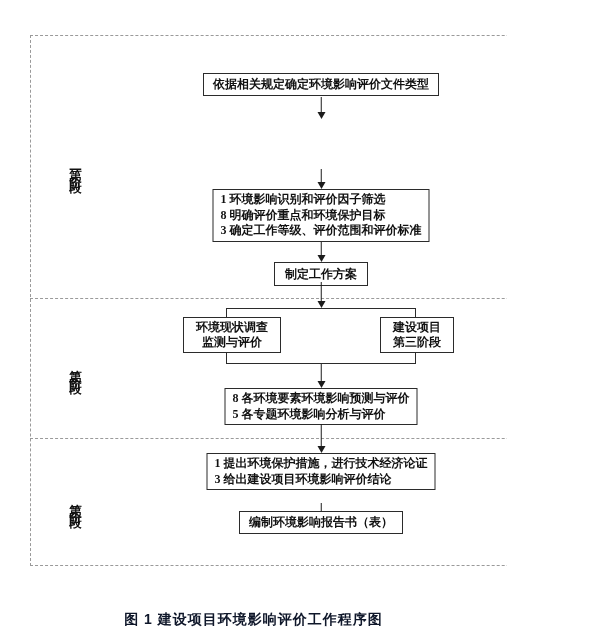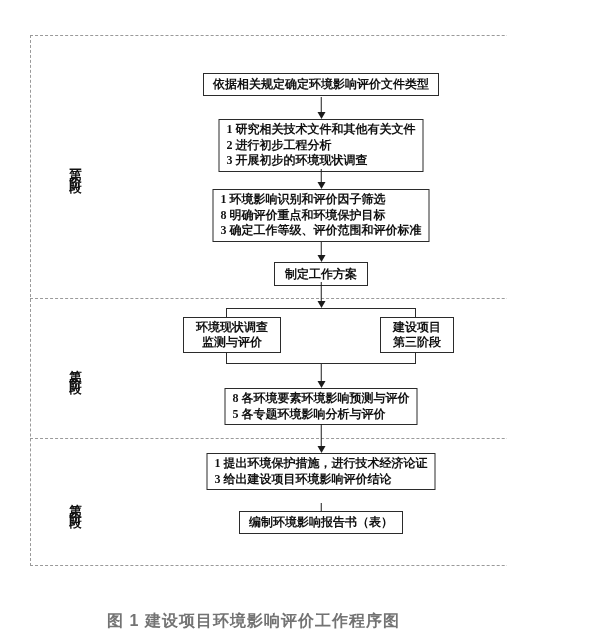--- a/index.html
+++ b/index.html
@@ -128,23 +128,23 @@
     display: block;
   }
   
   .caption {
     position: absolute;
     left: 0;
     right: 0;
     top: 611px;
     text-align: center;
     font-family: "Liberation Sans", sans-serif;
-    font-size: 16px;
+    font-size: 14px;
     font-weight: bold;
-    color: #737373;
+    color: #0f172a;
     letter-spacing: 1px;
   }
 </style>
 </head>
 <body>
 
 <div class="canvas">
 
   <div class="outer-border"></div>
   <div class="divider" style="top:298px"></div>
@@ -156,25 +156,20 @@
 
   <div class="node single" style="top:73px">
     <div class="line">依据相关规定确定环境影响评价文件类型</div>
   </div>
 
   <div class="arrow" style="top:97px;height:22px">
     <i class="shaft"></i>
     <i class="head"></i>
   </div>
 
-  <div class="node" style="top:119px">
-    <div class="line">1 研究相关技术文件和其他有关文件</div>
-    <div class="line">2 进行初步工程分析</div>
-    <div class="line">3 开展初步的环境现状调查</div>
-  </div>
 
   <div class="arrow" style="top:169px;height:20px">
     <i class="shaft"></i>
     <i class="head"></i>
   </div>
 
   <div class="node" style="top:189px">
     <div class="line">1 环境影响识别和评价因子筛选</div>
     <div class="line">8 明确评价重点和环境保护目标</div>
     <div class="line">3 确定工作等级、评价范围和评价标准</div>

